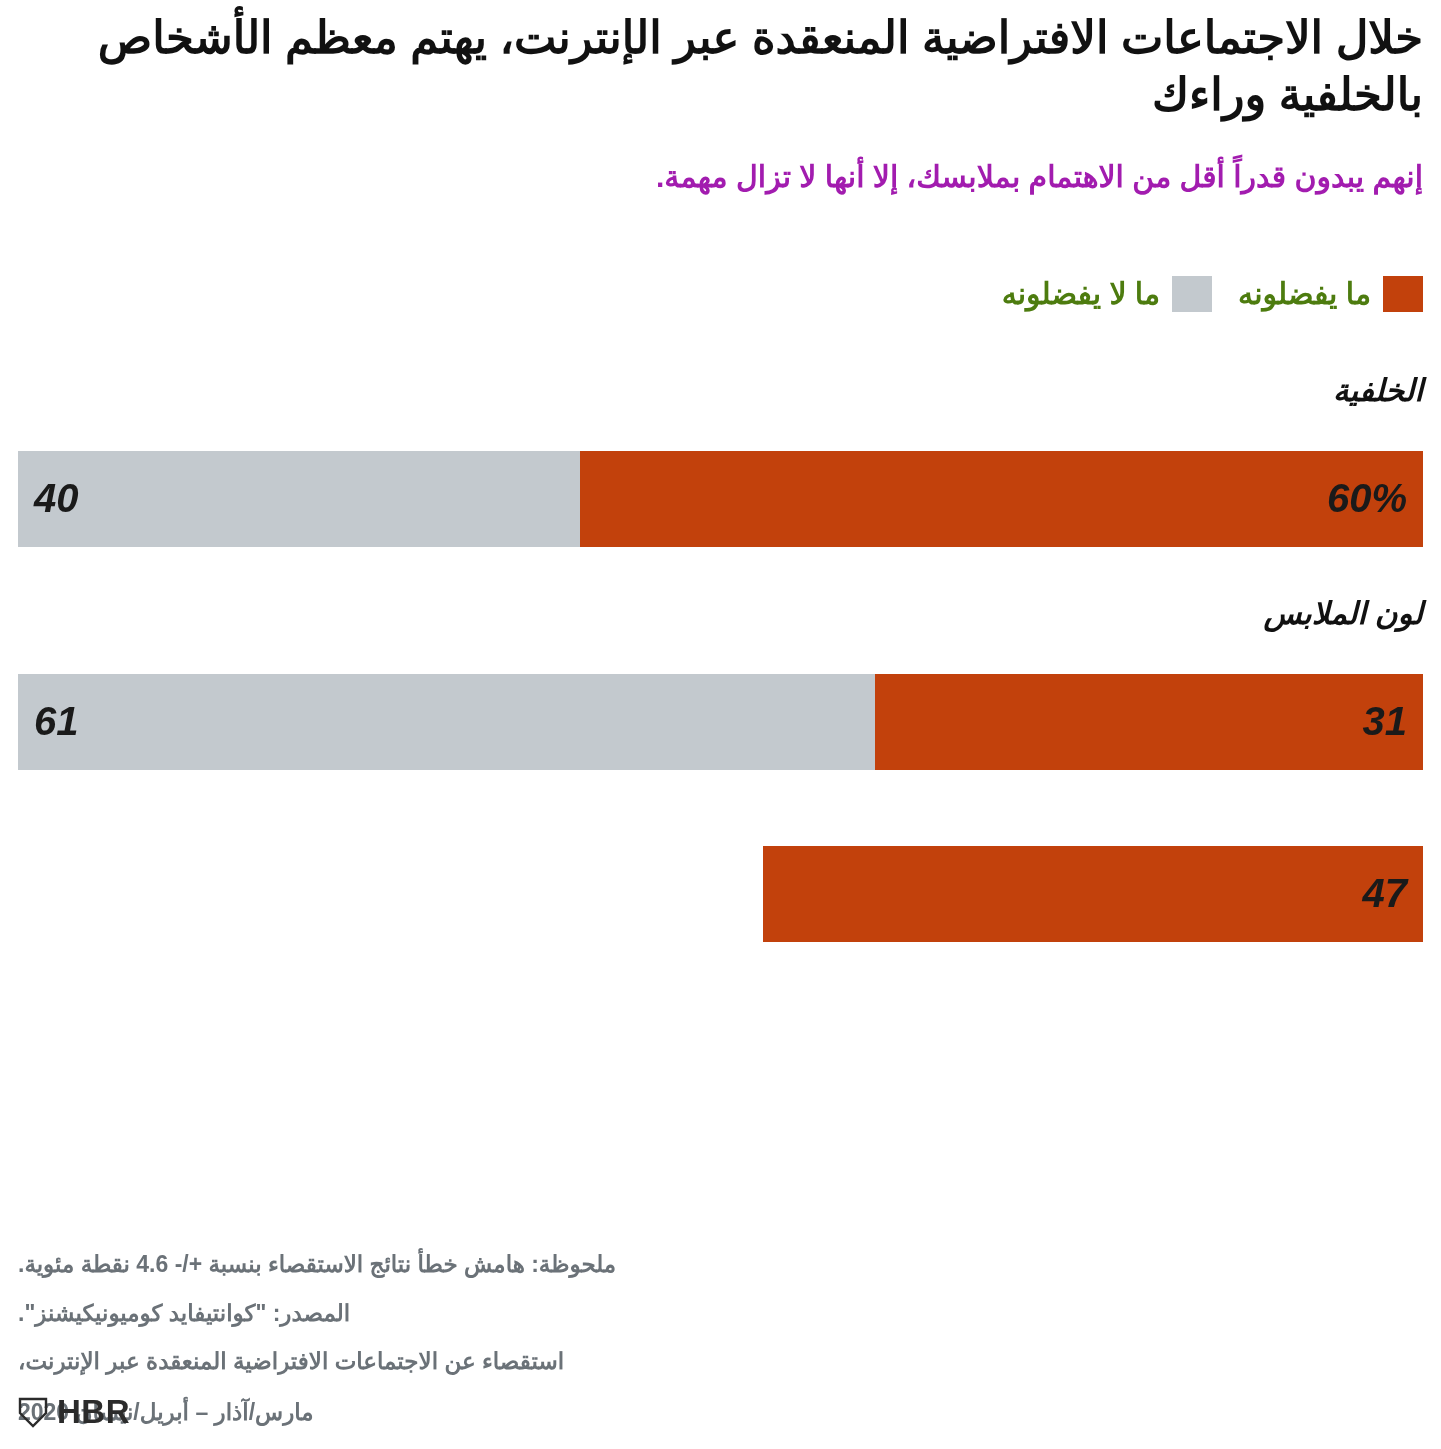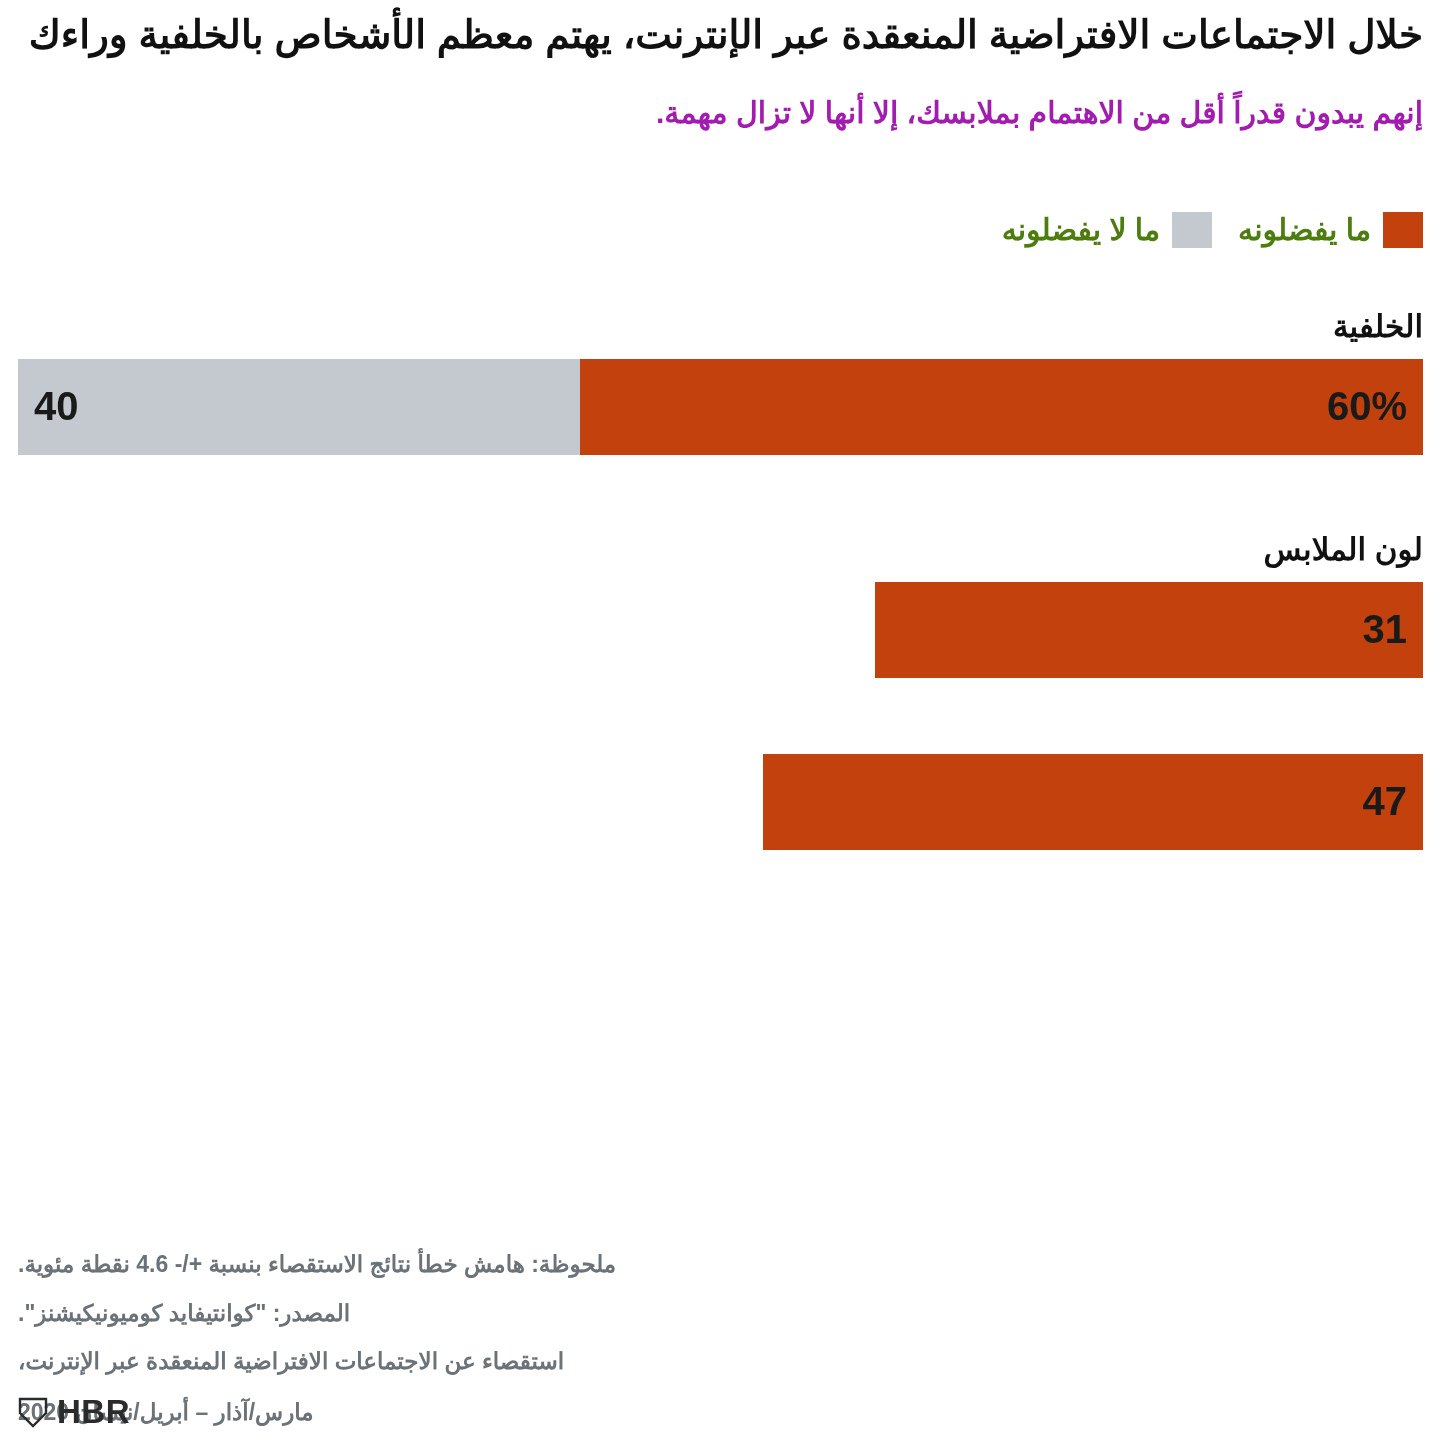--- a/index.html
+++ b/index.html
@@ -17,21 +17,21 @@
   .page {
     position: relative;
     width: 1441px;
     height: 1449px;
     box-sizing: border-box;
     padding: 0 18px;
   }
 
   
   .title {
-    font-size: 39px;
+    font-size: 45px;
     font-weight: bold;
     line-height: 1.26;
     text-align: right;
     letter-spacing: -0.3px;
     margin: 6px 0 0 0;
     padding-top: 4px;
     color: #111111;
   }
   .subtitle {
     font-size: 30px;
@@ -67,20 +67,21 @@
     font-weight: bold;
     color: #4d7c0f;
   }
 
   
   .chart {
     margin-top: 60px;
   }
   .bar-group {
     margin-bottom: 76px;
+    font-style: italic;
   }
   .bar-group:last-child {
     margin-bottom: 0;
   }
   .cat-label {
     font-size: 31px;
     font-weight: bold;
     text-align: right;
     color: #111111;
     margin-bottom: 14px;
@@ -90,20 +91,21 @@
     flex-direction: row;
     width: 100%;
     height: 96px;
     position: relative;
   }
   .seg {
     position: relative;
     height: 100%;
     display: flex;
     align-items: center;
+    margin-top: 28px;
   }
   .seg-pref {
     background: #c2410c;
   }
   .seg-nopref {
     background: #c3c9ce;
   }
   .seg-value {
     position: absolute;
     font-size: 40px;
@@ -190,20 +192,23 @@
           <span class="seg-value val-left">40</span>
         </div>
       </div>
     </div>
 
     <div class="bar-group">
       <div class="cat-label">لون الملابس</div>
       <div class="bar-row">
         <div class="seg seg-pref" style="width:39%">
           <span class="seg-value val-right">31</span>
+        </div>
+        <div class="seg seg-nopref" style="width:61%">
+          <span class="seg-value val-left">61</span>
         </div>
       </div>
     </div>
 
     <div class="bar-group">
       <div class="bar-row">
         <div class="seg seg-pref" style="width:47%">
           <span class="seg-value val-right">47</span>
         </div>
       </div>

